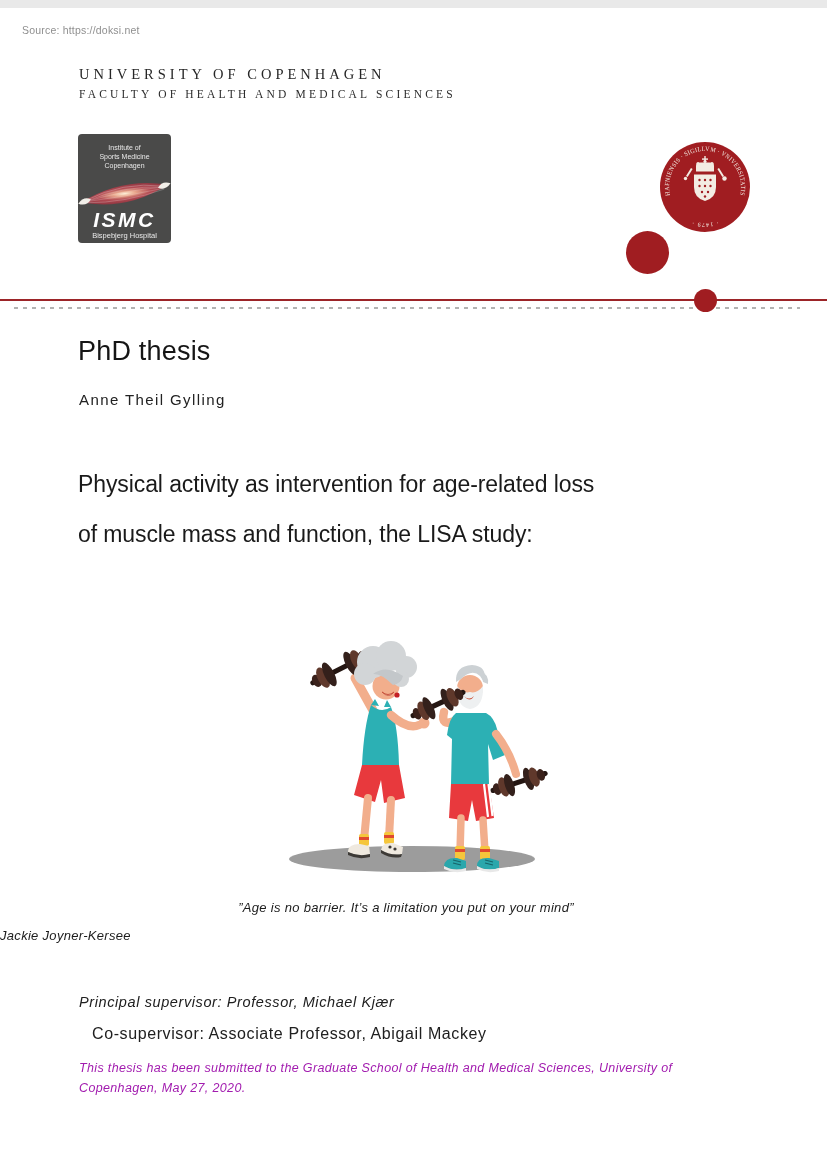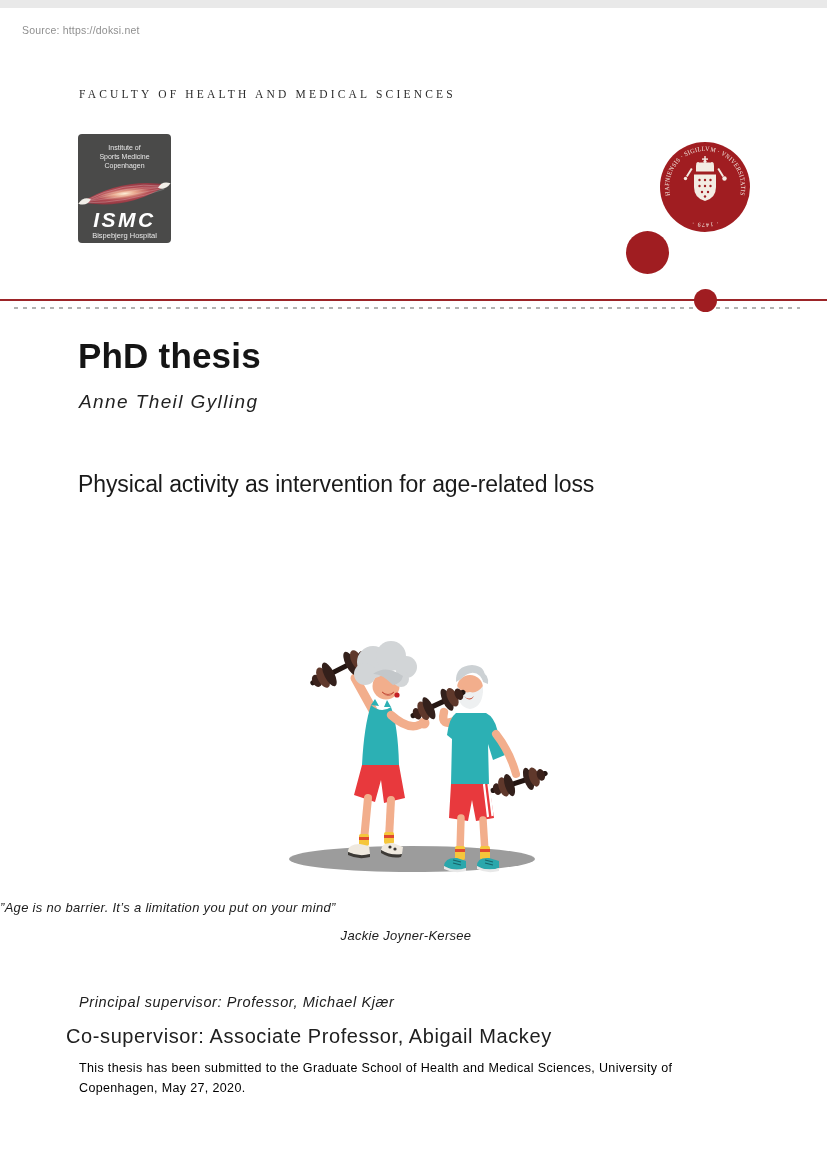--- a/index.html
+++ b/index.html
@@ -39,63 +39,64 @@
   .divider{
     position:absolute;left:0;top:291px;width:827px;height:2px;
     background:#9c2428;
   }
   .divider-dots{
     position:absolute;left:14px;top:299px;width:786px;height:2px;
     background:repeating-linear-gradient(90deg, rgba(85,85,85,.45) 0 4px, transparent 4px 9px);
   }
   .phd-heading{
     position:absolute;left:78px;top:328px;margin:0;
-    font-size:35px;font-weight:bold;color:#151515;letter-spacing:.2px;
+    font-size:27px;font-weight:normal;color:#151515;letter-spacing:.2px;
   }
   .author{
     position:absolute;left:79px;top:383px;
-    font-size:19px;letter-spacing:1.4px;color:#222;font-style:italic;
+    font-size:15px;letter-spacing:1.4px;color:#222;
   }
   .thesis-title{
     position:absolute;left:78px;top:461px;width:680px;
     font-size:23px;font-weight:normal;color:#1a1a1a;letter-spacing:-0.1px;
   }
   .thesis-title .t-line{height:50px;line-height:30px;}
   .illustration{position:absolute;left:278px;top:614px;}
   .quote{
     position:absolute;left:0;top:892px;width:812px;
-    text-align:left;font-style:italic;font-size:13px;color:#1c1c1c;
+    text-align:center;font-style:italic;font-size:13px;color:#1c1c1c;
     letter-spacing:.3px;
   }
   .quote-attr{
     position:absolute;left:0;top:920px;width:812px;
-    text-align:center;font-style:italic;font-size:13px;color:#1c1c1c;
+    text-align:left;font-style:italic;font-size:13px;color:#1c1c1c;
     letter-spacing:.3px;
   }
   .supervisor-1{
     position:absolute;left:79px;top:986px;
     font-size:14.5px;letter-spacing:.6px;color:#202020;font-style:italic;
   }
   .supervisor-2{
-    position:absolute;left:66px;top:1017px;
-    font-size:20px;letter-spacing:.6px;color:#202020;
+    position:absolute;left:92px;top:1017px;
+    font-size:16px;letter-spacing:.6px;color:#202020;
   }
   .submission-note{
     position:absolute;left:79px;top:1050px;width:660px;
-    font-size:12.5px;letter-spacing:.35px;
-    line-height:1.62;color:#000000;
+    font-style:italic;font-size:12.5px;letter-spacing:.35px;
+    line-height:1.62;color:#a21caf;
   }
 </style>
 </head>
 <body>
 
 <div class="page">
 
   <div class="source-note">Source: https://doksi.net</div>
 
+  <div class="uni-name">UNIVERSITY OF COPENHAGEN</div>
   <div class="fac-name">FACULTY OF HEALTH AND MEDICAL SCIENCES</div>
 
   <svg class="ismc" width="93" height="109" viewBox="0 0 93 109">
     <defs>
       <radialGradient id="musgrad" cx="50%" cy="50%" r="55%">
         <stop offset="0%" stop-color="#fdf2da"></stop>
         <stop offset="22%" stop-color="#eaa98e"></stop>
         <stop offset="55%" stop-color="#b24a52"></stop>
         <stop offset="100%" stop-color="#8c3540"></stop>
       </radialGradient>
@@ -159,20 +160,21 @@
   <div class="circle-md"></div>
   <div class="circle-sm"></div>
   <div class="divider"></div>
   <div class="divider-dots"></div>
 
   <h1 class="phd-heading">PhD thesis</h1>
   <div class="author">Anne Theil Gylling</div>
 
   <div class="thesis-title">
     <div class="t-line">Physical activity as intervention for age-related loss</div>
+    <div class="t-line">of muscle mass and function, the LISA study:</div>
   </div>
 
   <svg class="illustration" width="270" height="254" viewBox="0 0 270 254">
     <ellipse cx="134" cy="237" rx="123" ry="13" fill="#9c9c9c"></ellipse>
 
     <g>
 
       <path d="M 97 92 L 77 56" stroke="#f2ae8c" stroke-width="9" stroke-linecap="round" fill="none"></path>
 
       <g transform="translate(62,47) rotate(-27)">

